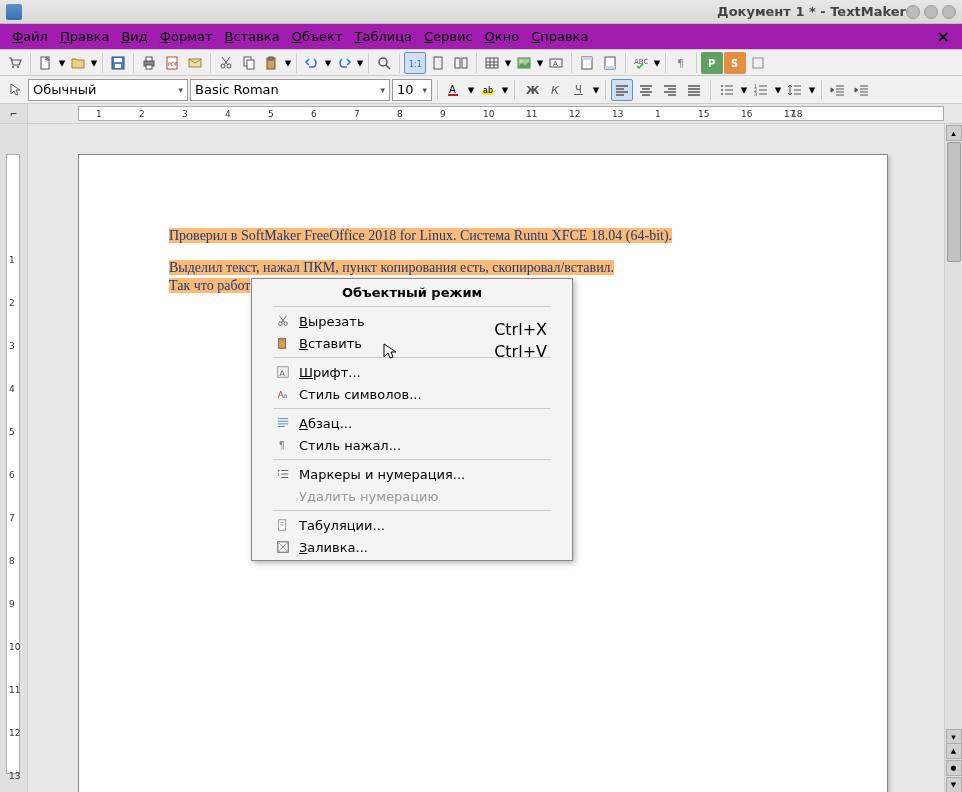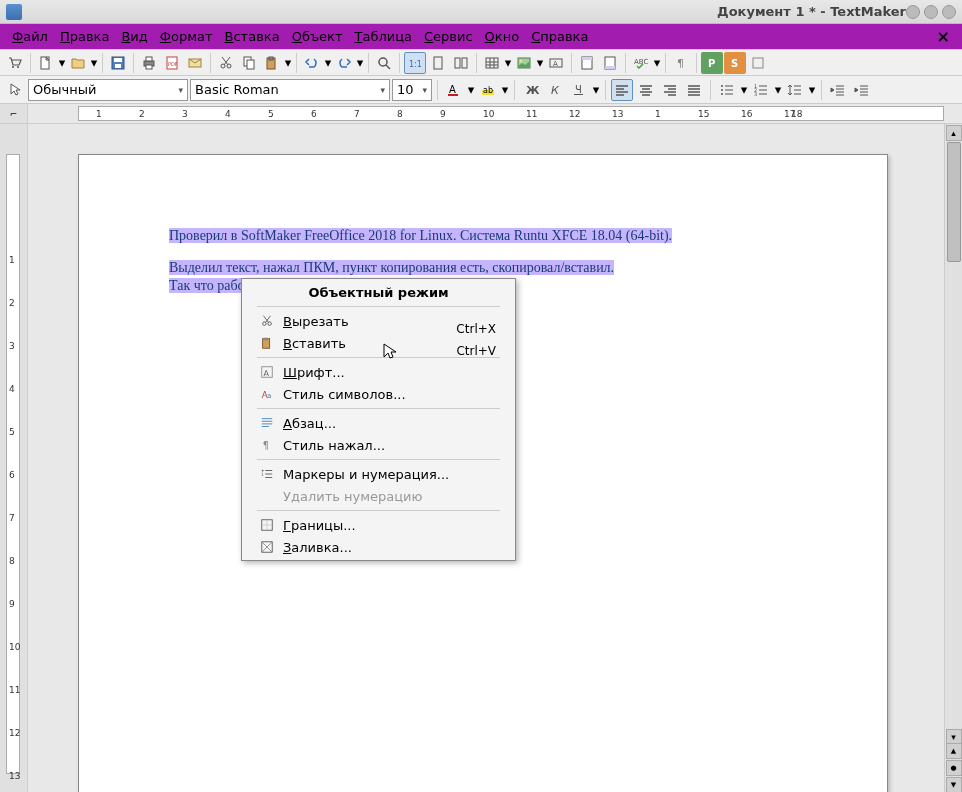--- a/index.html
+++ b/index.html
@@ -32,34 +32,34 @@
 .ruler-num { position: absolute; top: 2px; font-size: 9px; color: #333; }
 
 .workspace { display: flex; height: 670px; background: #e8e8e8; position: relative; }
 .vruler { width: 28px; background: #e0e0e0; border-right: 1px solid #ccc; position: relative; }
 .vruler-inner { position: absolute; left: 6px; top: 30px; width: 14px; background: #fff; border: 1px solid #aaa; height: 620px; }
 .vruler-num { position: absolute; left: 2px; font-size: 9px; color: #333; }
 
 .canvas { flex: 1; overflow: hidden; position: relative; background: #e8e8e8; }
 .page { position: absolute; left: 50px; top: 30px; width: 810px; height: 1000px; background: #fff; border: 1px solid #888; box-shadow: 2px 2px 4px rgba(0,0,0,0.2); }
 .page-content { padding: 72px 90px; font-family: "Times New Roman", serif; font-size: 14px; color: #1a3a7a; }
-.sel { background: #c4b5fd; }
+.sel { background: #fdba74; }
 .page-content p { margin-bottom: 14px; line-height: 1.3; }
 
 .vscroll { width: 18px; background: #e0e0e0; border-left: 1px solid #ccc; position: relative; }
 .scroll-arrow { width: 16px; height: 16px; background: #d0d0d0; border: 1px solid #aaa; margin: 1px auto; display:flex; align-items:center; justify-content:center; font-size:9px; }
 .scroll-thumb { width: 14px; height: 120px; background: #c0c0c0; border: 1px solid #999; margin: 1px auto; border-radius: 2px; }
 
-.context-menu { position: absolute; left: 241px; top: 278px; width: 275px; background: #f4f4f4; border: 1px solid #888; box-shadow: 2px 2px 6px rgba(0,0,0,0.3); z-index: 100; padding: 2px 11px; }
+.context-menu { position: absolute; left: 251px; top: 278px; width: 322px; background: #f4f4f4; border: 1px solid #888; box-shadow: 2px 2px 6px rgba(0,0,0,0.3); z-index: 100; padding: 2px 17px; }
 .ctx-item { height: 22px; display: flex; align-items: center; padding: 0 8px 0 30px; position: relative; cursor: default; font-size: 13px; }
 .ctx-item.header { font-weight: bold; justify-content: center; padding: 0; }
 .ctx-item.highlight { background: #3a78d8; color: #fff; }
 .ctx-item.disabled { color: #999; }
 .ctx-icon { position: absolute; left: 6px; width: 16px; height: 16px; display:flex; align-items:center; justify-content:center; }
-.ctx-shortcut { margin-left: auto; font-size: 12px; margin-top: 16px; }
+.ctx-shortcut { margin-left: auto; font-size: 16px; margin-top: 16px; }
 .ctx-sep { height: 1px; background: #ccc; margin: 3px 4px; }
 .ctx-item .u { text-decoration: underline; }
 
 .cursor { position: absolute; left: 383px; top: 343px; z-index: 200; pointer-events: none; }
 </style>
 </head>
 <body>
 
 <div class="titlebar">
   <div class="titlebar-icon"></div>
@@ -506,25 +506,25 @@
       </span>
       <span>Маркеры и нумерация...</span>
     </div>
     <div class="ctx-item disabled">
       <span>Удалить нумерацию</span>
     </div>
     <div class="ctx-sep"></div>
     <div class="ctx-item">
       <span class="ctx-icon">
         <svg width="14" height="14" viewBox="0 0 16 16">
-          <rect x="2" y="2" width="12" height="12" fill="none" stroke="#555"></rect>
-          <path d="M2 8h12M8 2v12" stroke="#ccc"></path>
-        </svg>
-      </span>
-      <span><span class="u">Г</span>раницы...</span>
+          <rect x="3" y="2" width="8" height="12" fill="#fff" stroke="#888"></rect>
+          <path d="M5 5h4M5 8h4" stroke="#888"></path>
+        </svg>
+      </span>
+      <span>Табуляции...</span>
     </div>
     <div class="ctx-item">
       <span class="ctx-icon">
         <svg width="14" height="14" viewBox="0 0 16 16">
           <path d="M2 2h12v12H2z" fill="none" stroke="#555"></path>
           <path d="M2 2l12 12M2 14L14 2" stroke="#888"></path>
         </svg>
       </span>
       <span><span class="u">З</span>аливка...</span>
     </div>

